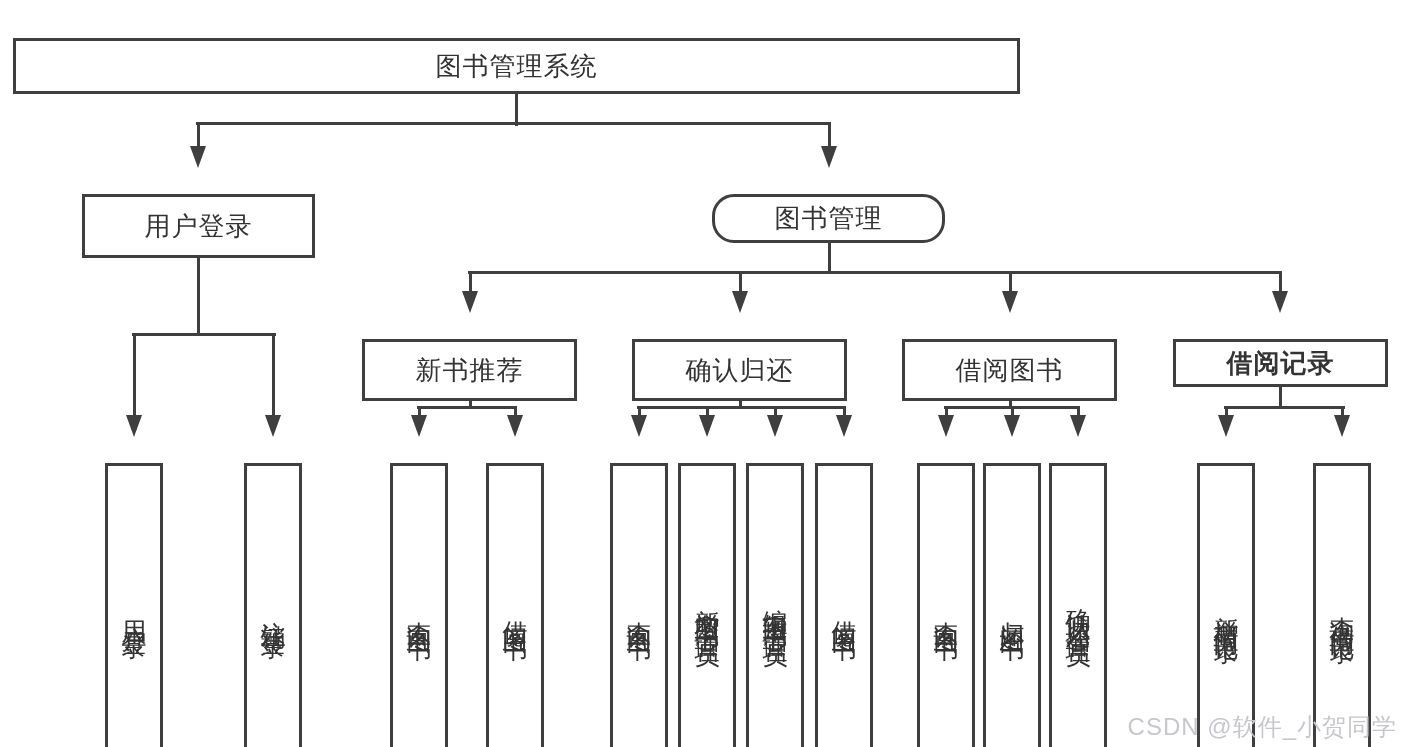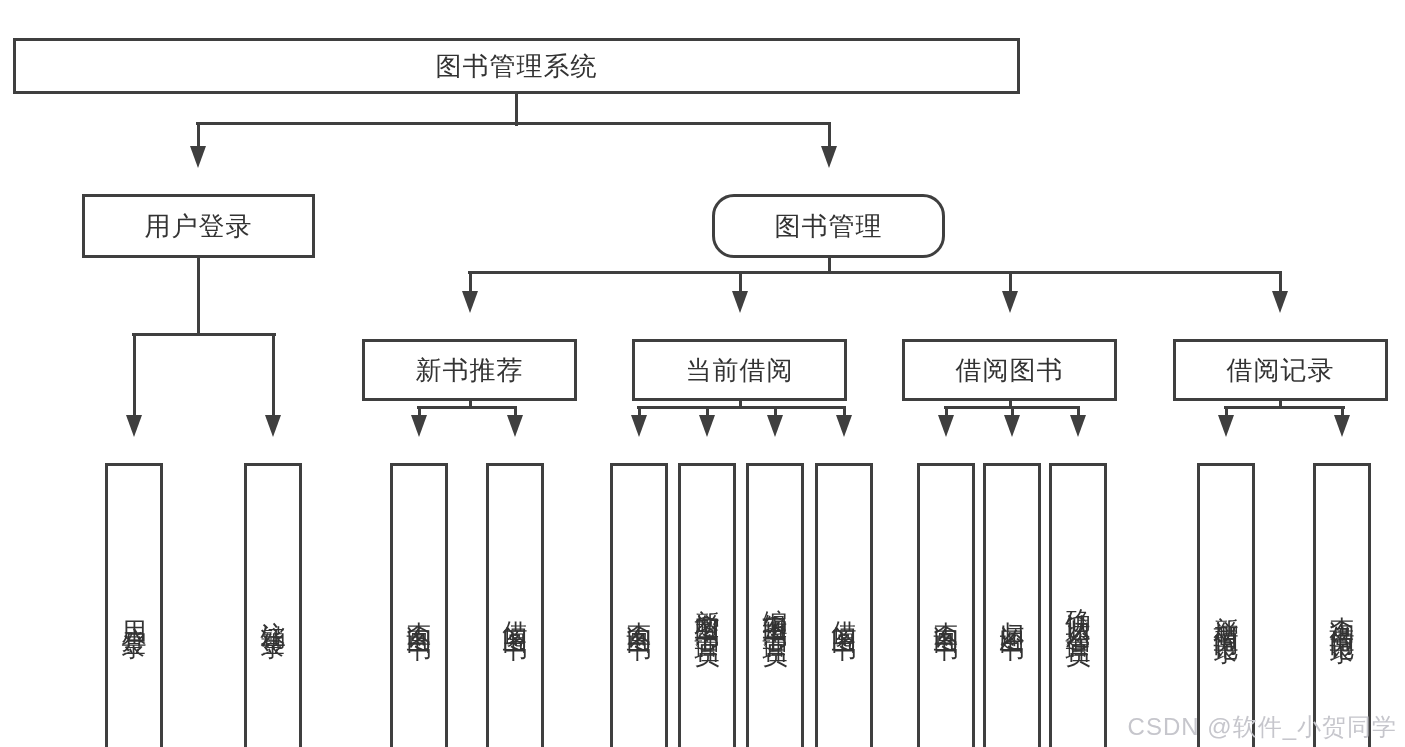--- a/index.html
+++ b/index.html
@@ -68,34 +68,34 @@
 
 <div class="diagram">
 
   <div class="box" style="left:13px; top:12px; width:1007px; height:56px;">
     <span>图书管理系统</span>
   </div>
 
   <div class="box" style="left:82px; top:168px; width:233px; height:64px;">
     <span>用户登录</span>
   </div>
-  <div class="box" style="left:712px; top:168px; width:233px; height:64px;border-radius:22px;">
+  <div class="box" style="left:712px; top:168px; width:233px; height:49px;border-radius:22px;">
     <span>图书管理</span>
   </div>
 
   <div class="box" style="left:362px; top:313px; width:215px; height:62px;">
     <span>新书推荐</span>
   </div>
   <div class="box" style="left:632px; top:313px; width:215px; height:62px;">
-    <span>当前借阅</span>
+    <span>确认归还</span>
   </div>
   <div class="box" style="left:902px; top:313px; width:215px; height:62px;">
     <span>借阅图书</span>
   </div>
-  <div class="box" style="left:1173px; top:313px; width:215px; height:62px;">
+  <div class="box" style="left:1173px; top:313px; width:215px; height:48px;font-weight:bold;">
     <span>借阅记录</span>
   </div>
 
   <div class="box leaf" style="left:105px; top:437px; width:58px; height:296px;">
     <span>用户登录</span>
   </div>
   <div class="box leaf" style="left:244px; top:437px; width:58px; height:296px;">
     <span>注销登录</span>
   </div>
 

